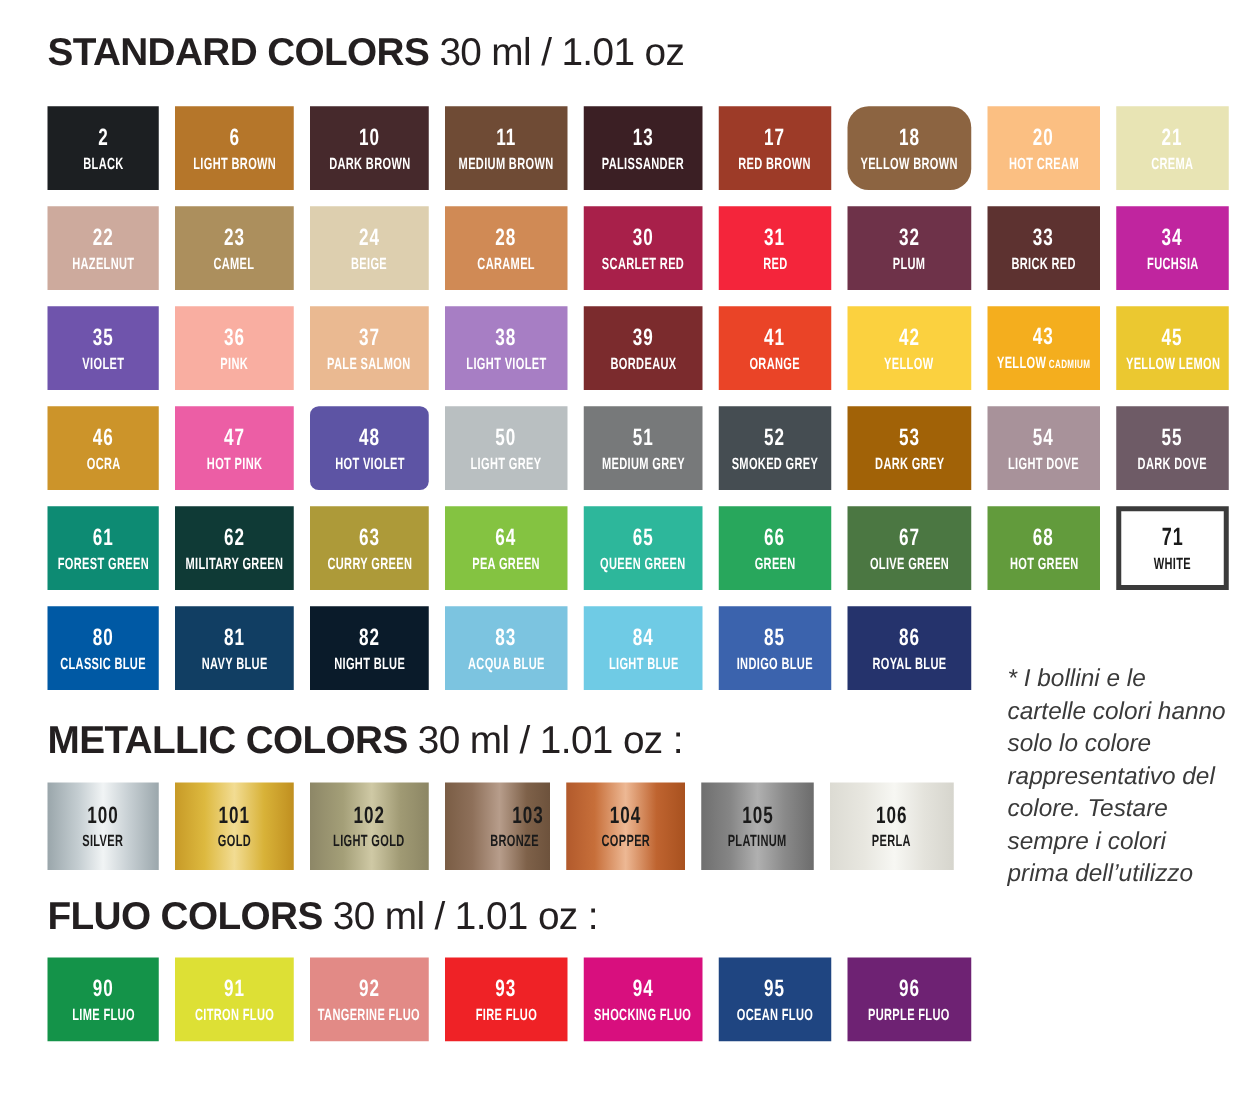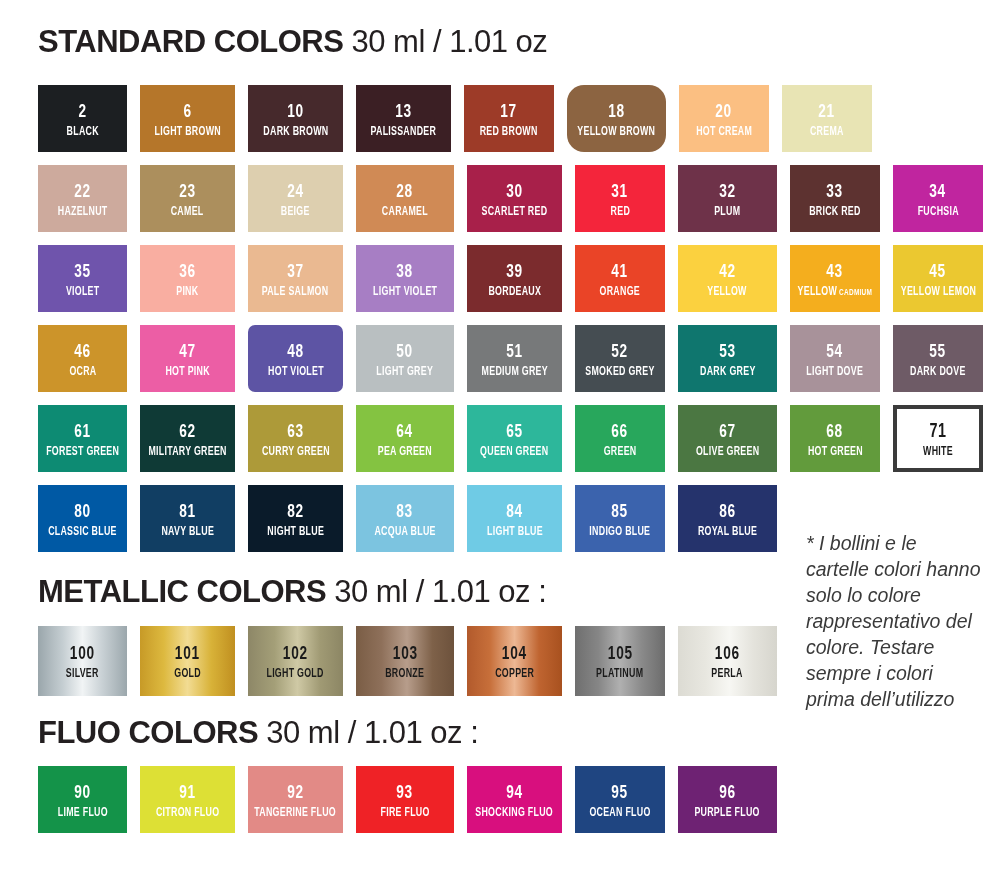--- a/index.html
+++ b/index.html
@@ -136,20 +136,24 @@
           <div class="name">BLACK</div>
         </div>
         <div class="swatch" style="width: 95px; background: rgb(181, 118, 42);">
           <div class="code">6</div>
           <div class="name">LIGHT BROWN</div>
         </div>
         <div class="swatch" style="width: 95px; background: rgb(70, 41, 44);">
           <div class="code">10</div>
           <div class="name">DARK BROWN</div>
         </div>
+        <div class="swatch" style="width: 98px; background: rgb(111, 75, 53);">
+          <div class="code">11</div>
+          <div class="name">MEDIUM BROWN</div>
+        </div>
         <div class="swatch" style="width: 95px; background: rgb(59, 31, 36);">
           <div class="code">13</div>
           <div class="name">PALISSANDER</div>
         </div>
         <div class="swatch" style="width: 90px; background: rgb(157, 59, 40);">
           <div class="code">17</div>
           <div class="name">RED BROWN</div>
         </div>
         <div class="swatch" style="width: 99px; background: rgb(140, 100, 65); border-radius: 17px;">
           <div class="code">18</div>
@@ -258,21 +262,21 @@
           <div class="name">LIGHT GREY</div>
         </div>
         <div class="swatch" style="width: 95px; background: rgb(119, 121, 122);">
           <div class="code">51</div>
           <div class="name">MEDIUM GREY</div>
         </div>
         <div class="swatch" style="width: 90px; background: rgb(69, 77, 82);">
           <div class="code">52</div>
           <div class="name">SMOKED GREY</div>
         </div>
-        <div class="swatch" style="width: 99px; background: #0f766e;">
+        <div class="swatch" style="width: 99px; background: #a16207;">
           <div class="code">53</div>
           <div class="name">DARK GREY</div>
         </div>
         <div class="swatch" style="width: 90px; background: rgb(168, 146, 154);">
           <div class="code">54</div>
           <div class="name">LIGHT DOVE</div>
         </div>
         <div class="swatch" style="width: 90px; background: rgb(110, 91, 102);">
           <div class="code">55</div>
           <div class="name">DARK DOVE</div>
@@ -359,21 +363,21 @@
           <div class="name">SILVER</div>
         </div>
         <div class="swatch dark-text" style="width: 95px; background: linear-gradient(90deg, rgb(199, 154, 39) 0%, rgb(221, 185, 63) 25%, rgb(242, 220, 147) 50%, rgb(216, 178, 56) 75%, rgb(192, 143, 32) 100%);">
           <div class="code">101</div>
           <div class="name">GOLD</div>
         </div>
         <div class="swatch dark-text" style="width: 95px; background: linear-gradient(90deg, rgb(141, 135, 103) 0%, rgb(164, 159, 120) 28%, rgb(207, 201, 165) 52%, rgb(160, 154, 116) 76%, rgb(140, 134, 100) 100%);">
           <div class="code">102</div>
           <div class="name">LIGHT GOLD</div>
         </div>
-        <div class="swatch dark-text" style="width: 98px; background: linear-gradient(90deg, rgb(122, 93, 69) 0%, rgb(142, 112, 90) 26%, rgb(183, 157, 139) 52%, rgb(126, 97, 73) 78%, rgb(109, 82, 60) 100%);">
+        <div class="swatch dark-text" style="width: 84px; background: linear-gradient(90deg, rgb(122, 93, 69) 0%, rgb(142, 112, 90) 26%, rgb(183, 157, 139) 52%, rgb(126, 97, 73) 78%, rgb(109, 82, 60) 100%); align-items: flex-end;">
           <div class="code">103</div>
           <div class="name">BRONZE</div>
         </div>
         <div class="swatch dark-text" style="width: 95px; background: linear-gradient(90deg, rgb(178, 90, 44) 0%, rgb(199, 111, 58) 24%, rgb(237, 184, 148) 50%, rgb(191, 100, 48) 76%, rgb(168, 81, 31) 100%);">
           <div class="code">104</div>
           <div class="name">COPPER</div>
         </div>
         <div class="swatch dark-text" style="width: 90px; background: linear-gradient(90deg, rgb(111, 111, 111) 0%, rgb(134, 134, 134) 26%, rgb(176, 176, 176) 50%, rgb(138, 138, 138) 74%, rgb(108, 108, 108) 100%);">
           <div class="code">105</div>
           <div class="name">PLATINUM</div>

